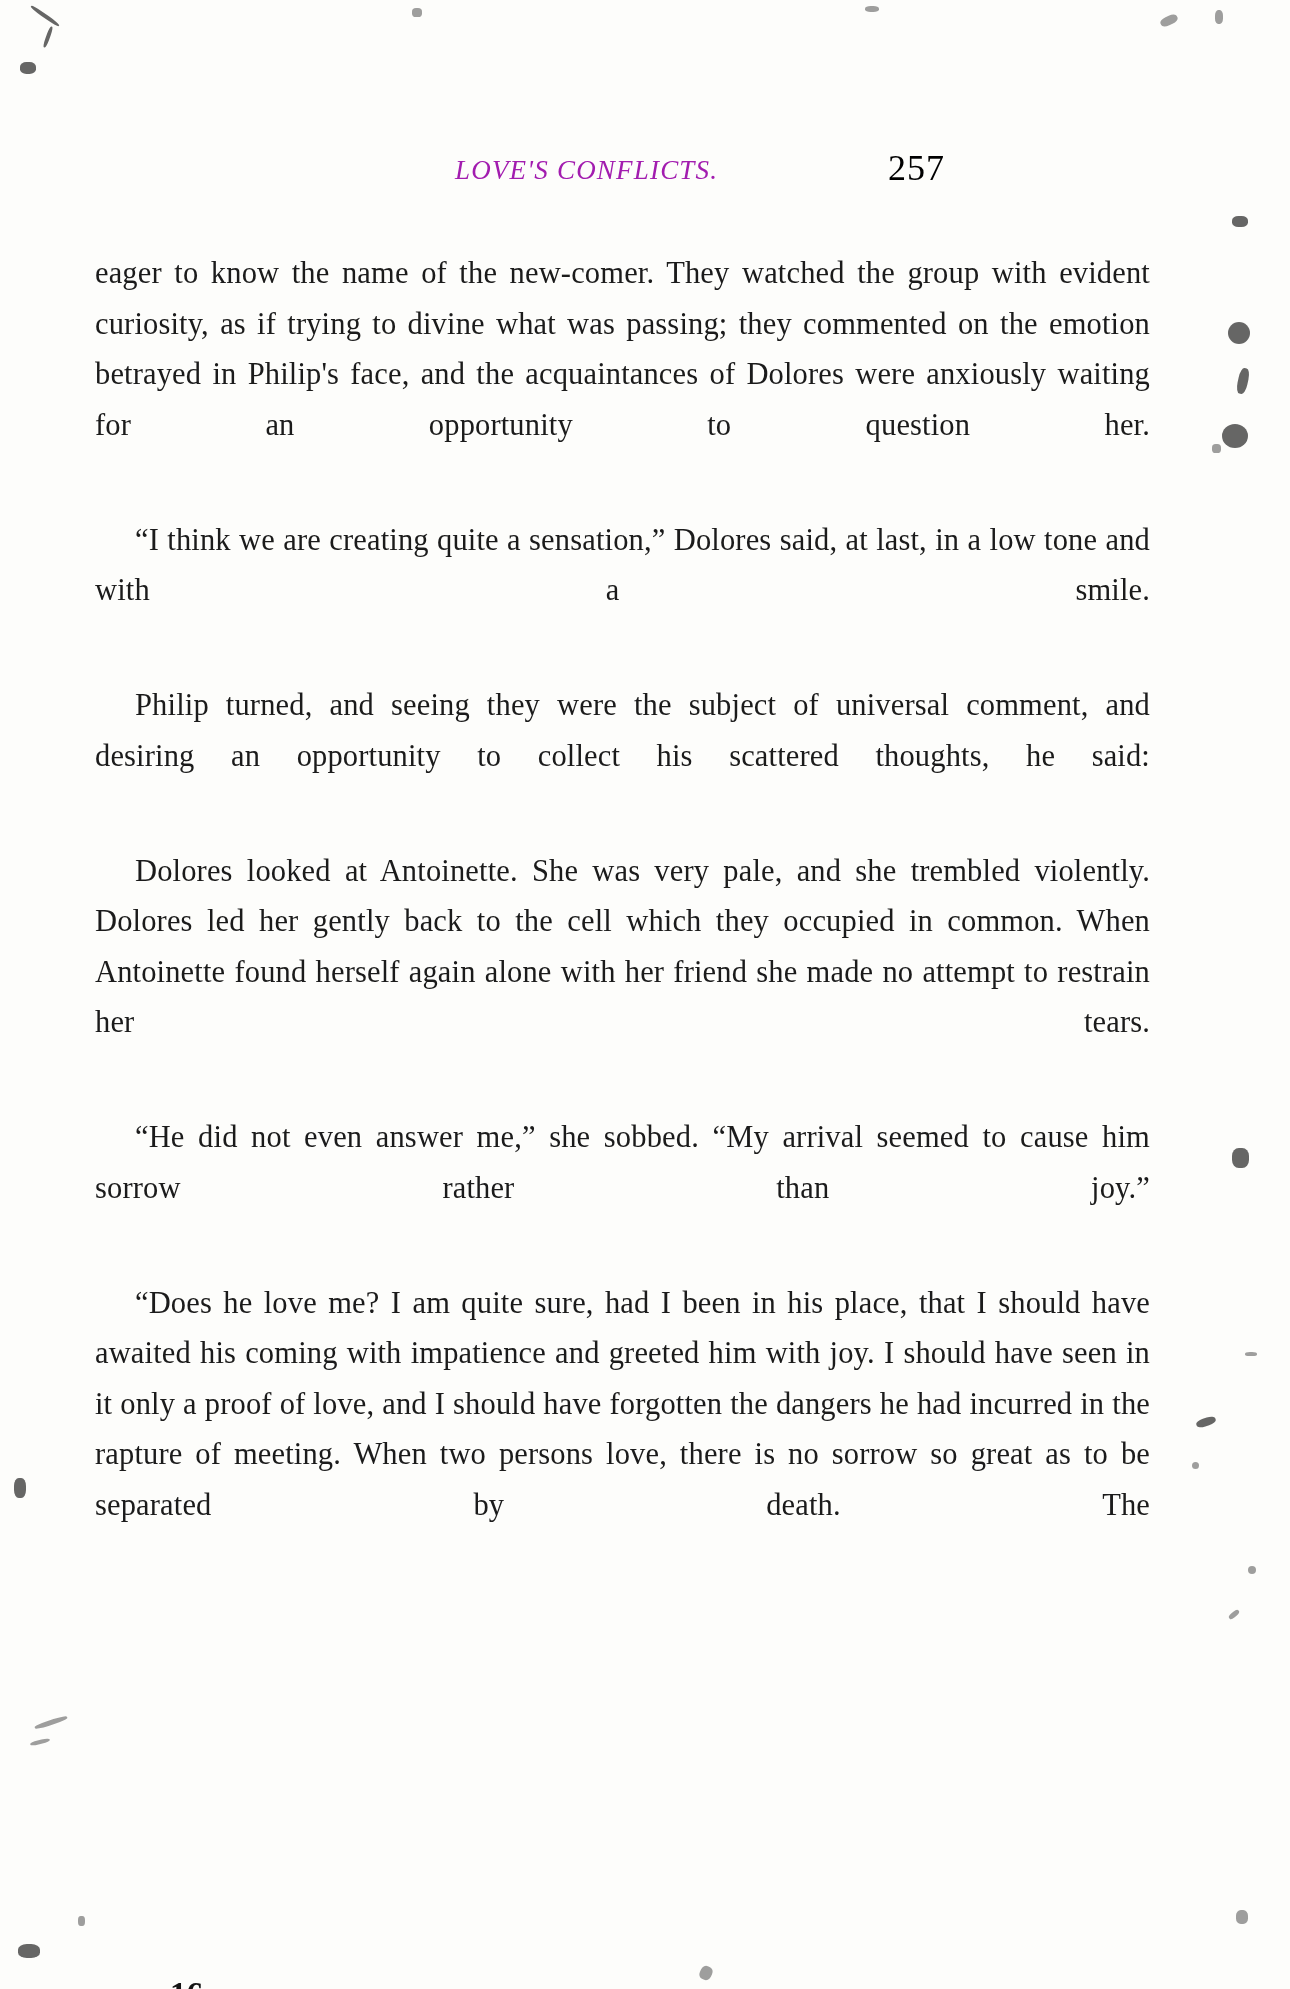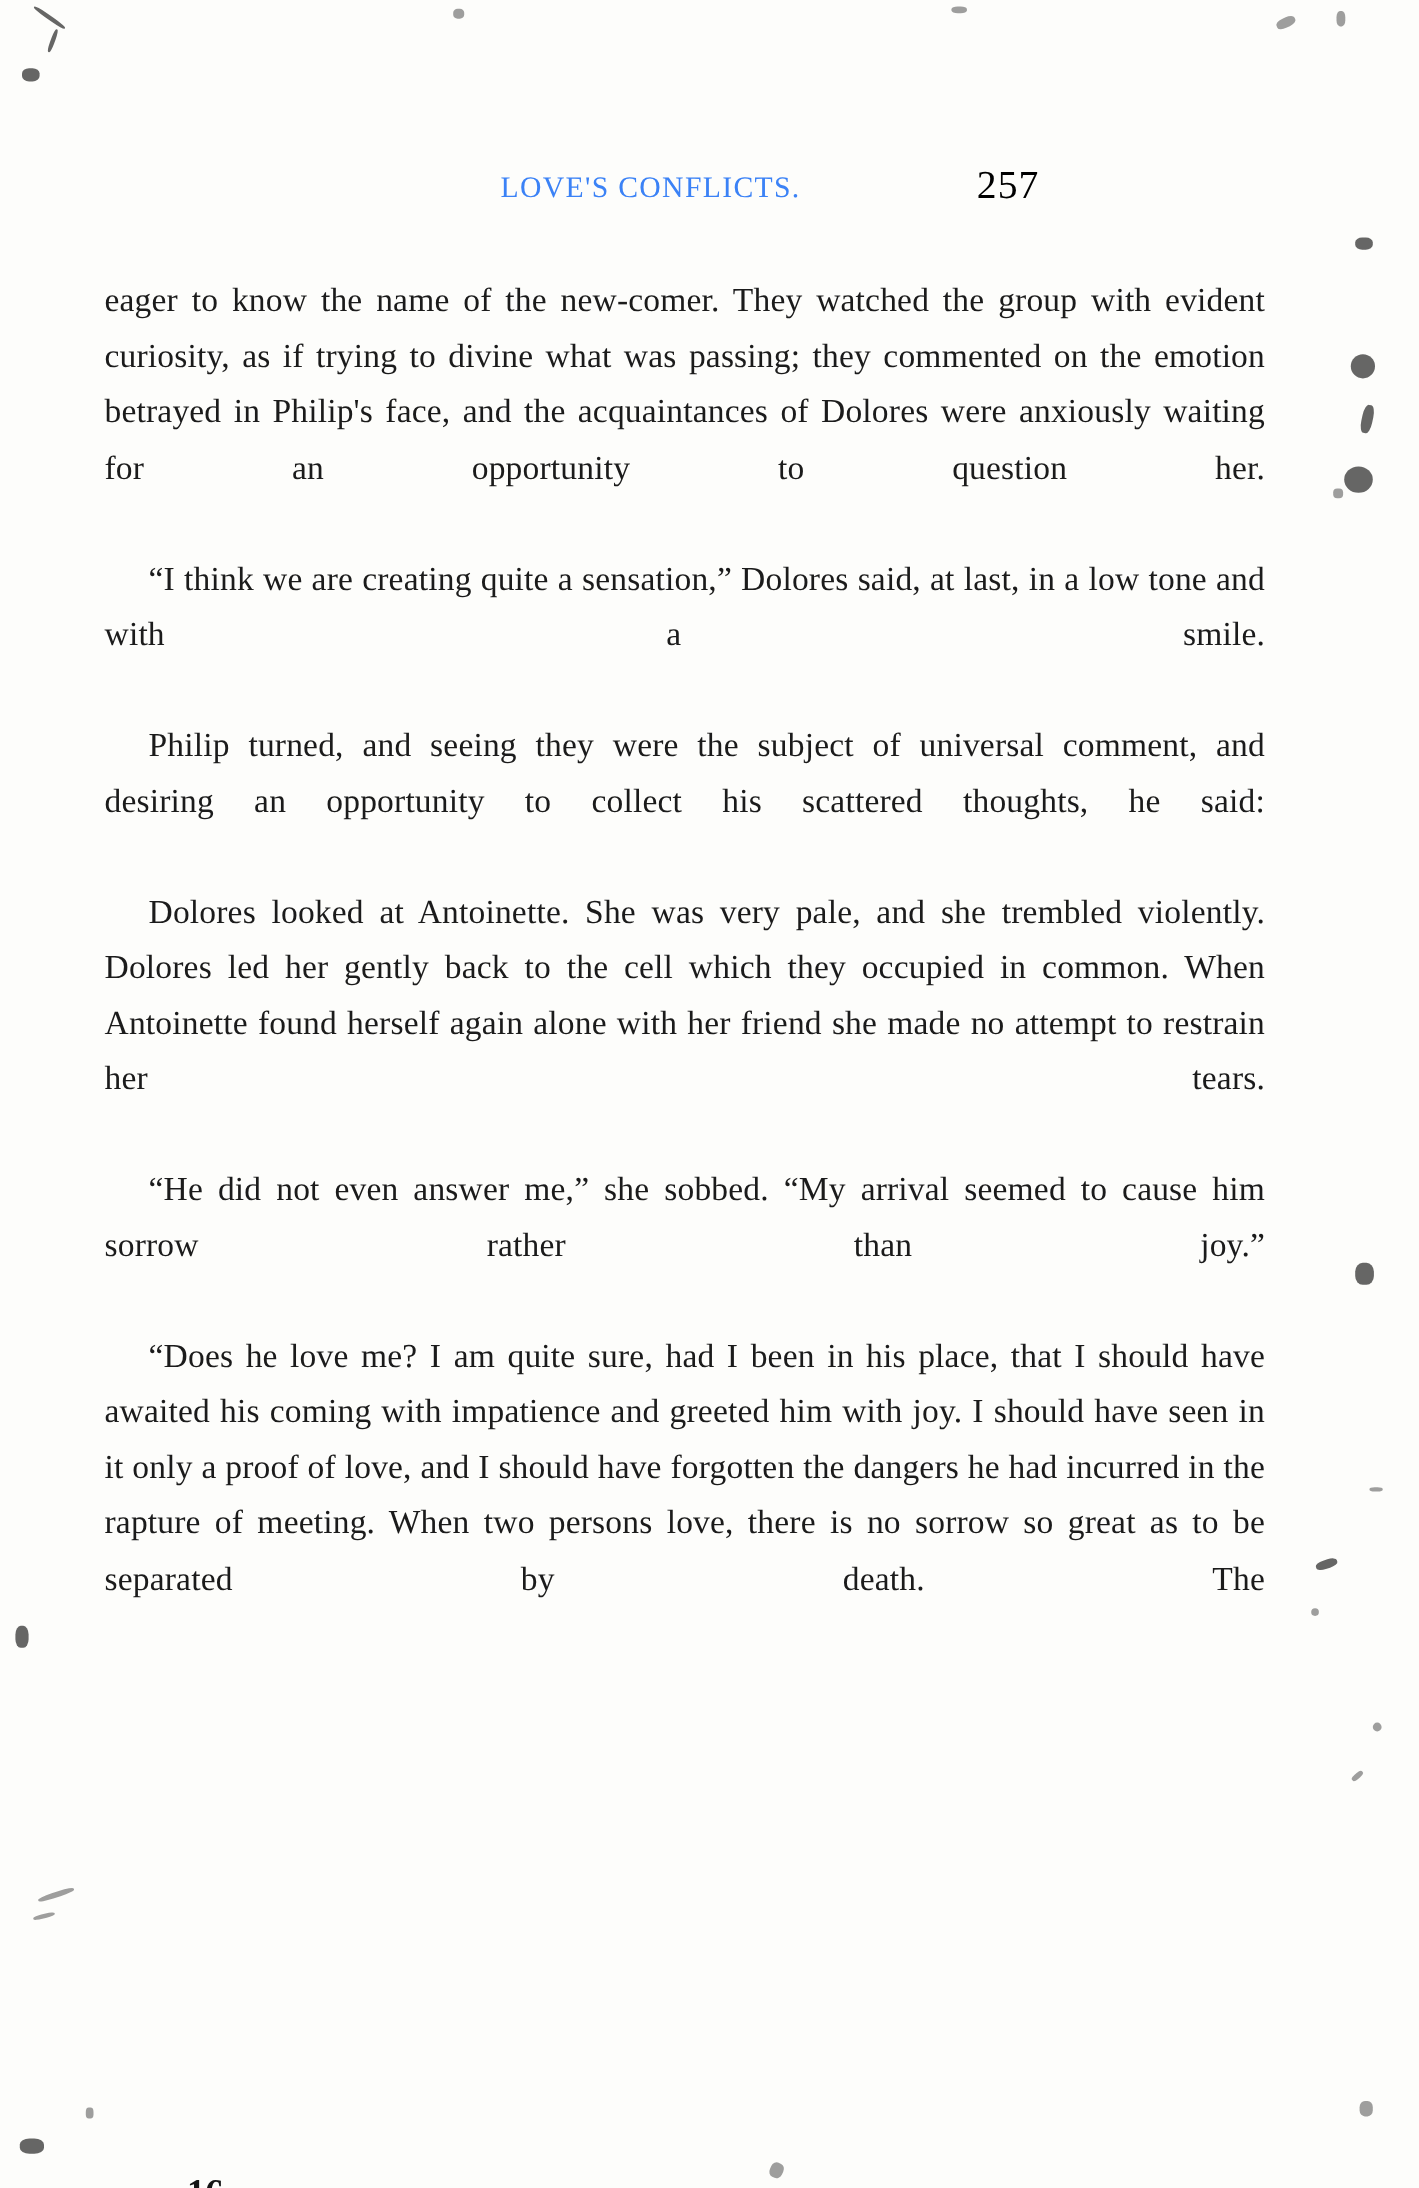--- a/index.html
+++ b/index.html
@@ -33,21 +33,22 @@
     width: 1100px;
     height: 48px;
   }
   .head-title {
     position: absolute;
     left: 360px;
     top: 0;
     font-variant: small-caps;
     font-size: 27px;
     letter-spacing: 1.2px;
-    color: #3b82f6;
+    color: #a21caf;
+    font-style: italic;
   }
   .head-folio {
     position: absolute;
     right: 250px;
     top: -8px;
     font-size: 36px;
     letter-spacing: 1px;
     color: #000000;
   }
 
@@ -64,21 +65,21 @@
     text-align: justify;
     text-justify: inter-word;
     margin: 0;
     color: #1b1b1b;
     letter-spacing: 0.15px;
   }
   .para.indent {
     text-indent: 40px;
   }
   .para + .para {
-    margin-top: 0px;
+    margin-top: 14px;
   }
   
   .para::after {
     content: "";
     display: inline-block;
     width: 100%;
   }
 
   
   .signature {

